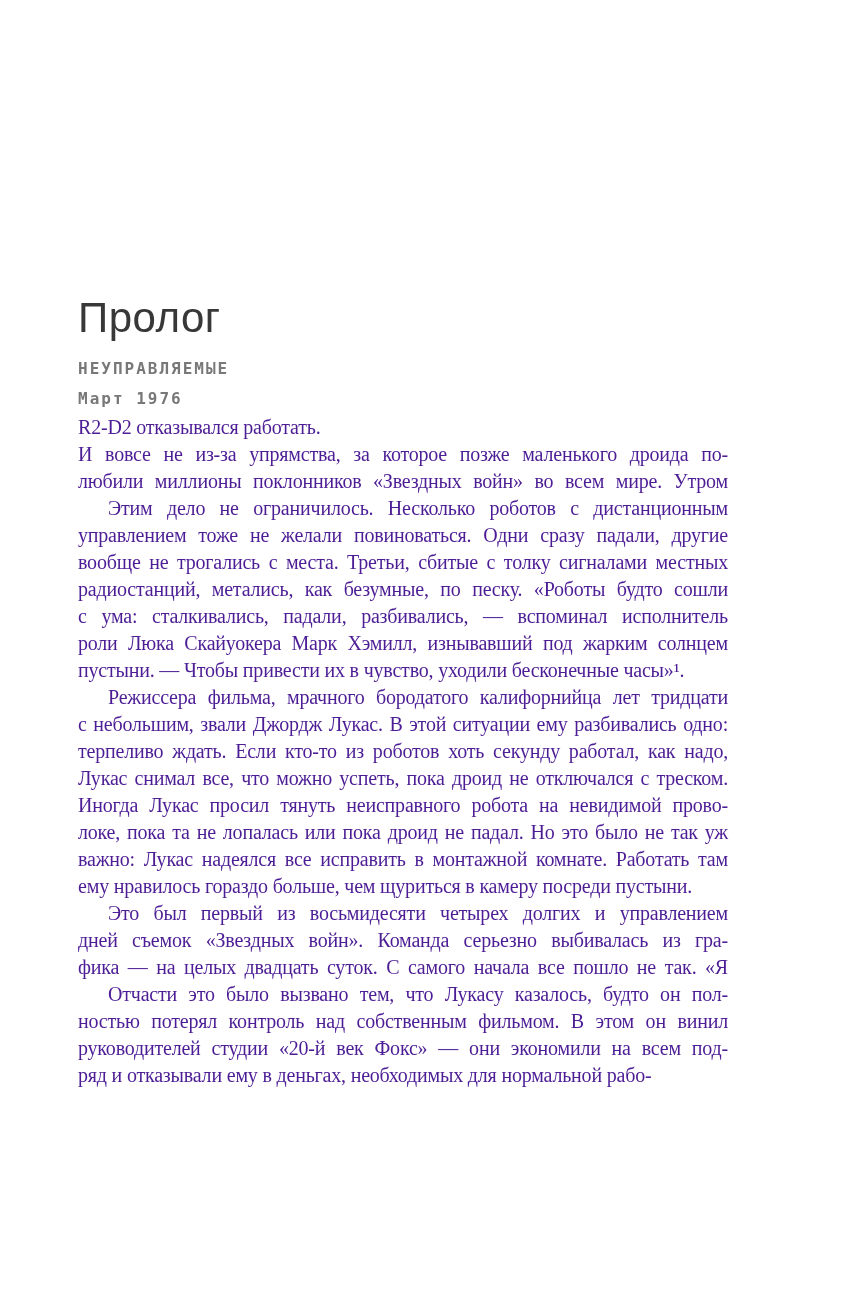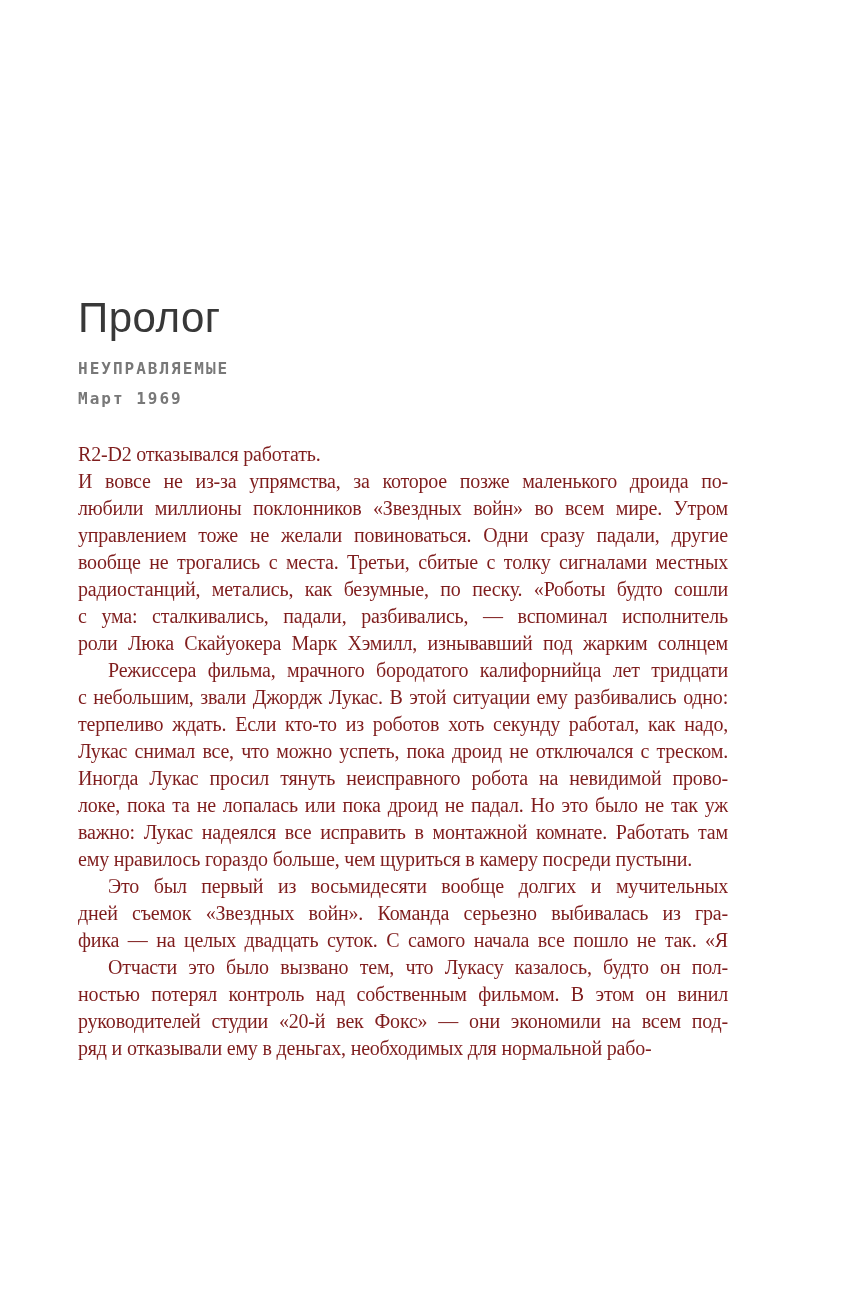--- a/index.html
+++ b/index.html
@@ -35,72 +35,73 @@
   .kicker {
     margin-top: 15px;
     font-family: "DejaVu Sans Mono", monospace;
     font-weight: 700;
     font-size: 16px;
     line-height: 30px;
     letter-spacing: 2px;
     color: #787878;
   }
   .body-text {
-    margin-top: 27px;
     font-size: 20px;
-    color: #7f1d1d;
+    color: #4c1d95;
     letter-spacing: -0.2px;
   }
   .paragraph { }
   .line {
     line-height: 27px;
     text-align: justify;
     text-align-last: justify;
     white-space: normal;
   }
   .line.last { text-align-last: left; }
   .line.indent { text-indent: 30px; }
 </style>
 </head>
 <body>
 
 <div class="page">
   <div class="content-col">
     <h1 class="chapter-title">Пролог</h1>
     <div class="kicker">
       <div>НЕУПРАВЛЯЕМЫЕ</div>
-      <div>Март 1969</div>
+      <div>Март 1976</div>
     </div>
     <div class="body-text">
         <div class="paragraph">
           <div class="line last">R2-D2 отказывался работать.</div>
         </div>
         <div class="paragraph">
           <div class="line">И вовсе не из-за упрямства, за которое позже маленького дроида по-</div>
           <div class="line">любили миллионы поклонников «Звездных войн» во всем мире. Утром</div>
         </div>
         <div class="paragraph">
+          <div class="line indent">Этим дело не ограничилось. Несколько роботов с дистанционным</div>
           <div class="line">управлением тоже не желали повиноваться. Одни сразу падали, другие</div>
           <div class="line">вообще не трогались с места. Третьи, сбитые с толку сигналами местных</div>
           <div class="line">радиостанций, метались, как безумные, по песку. «Роботы будто сошли</div>
           <div class="line">с ума: сталкивались, падали, разбивались, — вспоминал исполнитель</div>
           <div class="line">роли Люка Скайуокера Марк Хэмилл, изнывавший под жарким солнцем</div>
+          <div class="line last">пустыни. — Чтобы привести их в чувство, уходили бесконечные часы»¹.</div>
         </div>
         <div class="paragraph">
           <div class="line indent">Режиссера фильма, мрачного бородатого калифорнийца лет тридцати</div>
           <div class="line">с небольшим, звали Джордж Лукас. В этой ситуации ему разбивались одно:</div>
           <div class="line">терпеливо ждать. Если кто-то из роботов хоть секунду работал, как надо,</div>
           <div class="line">Лукас снимал все, что можно успеть, пока дроид не отключался с треском.</div>
           <div class="line">Иногда Лукас просил тянуть неисправного робота на невидимой прово-</div>
           <div class="line">локе, пока та не лопалась или пока дроид не падал. Но это было не так уж</div>
           <div class="line">важно: Лукас надеялся все исправить в монтажной комнате. Работать там</div>
           <div class="line last">ему нравилось гораздо больше, чем щуриться в камеру посреди пустыни.</div>
         </div>
         <div class="paragraph">
-          <div class="line indent">Это был первый из восьмидесяти вообще долгих и мучительных</div>
+          <div class="line indent">Это был первый из восьмидесяти четырех долгих и управлением</div>
           <div class="line">дней съемок «Звездных войн». Команда серьезно выбивалась из гра-</div>
           <div class="line">фика — на целых двадцать суток. С самого начала все пошло не так. «Я</div>
         </div>
         <div class="paragraph">
           <div class="line indent">Отчасти это было вызвано тем, что Лукасу казалось, будто он пол-</div>
           <div class="line">ностью потерял контроль над собственным фильмом. В этом он винил</div>
           <div class="line">руководителей студии «20-й век Фокс» — они экономили на всем под-</div>
           <div class="line last">ряд и отказывали ему в деньгах, необходимых для нормальной рабо-</div>
         </div>
       </div>

